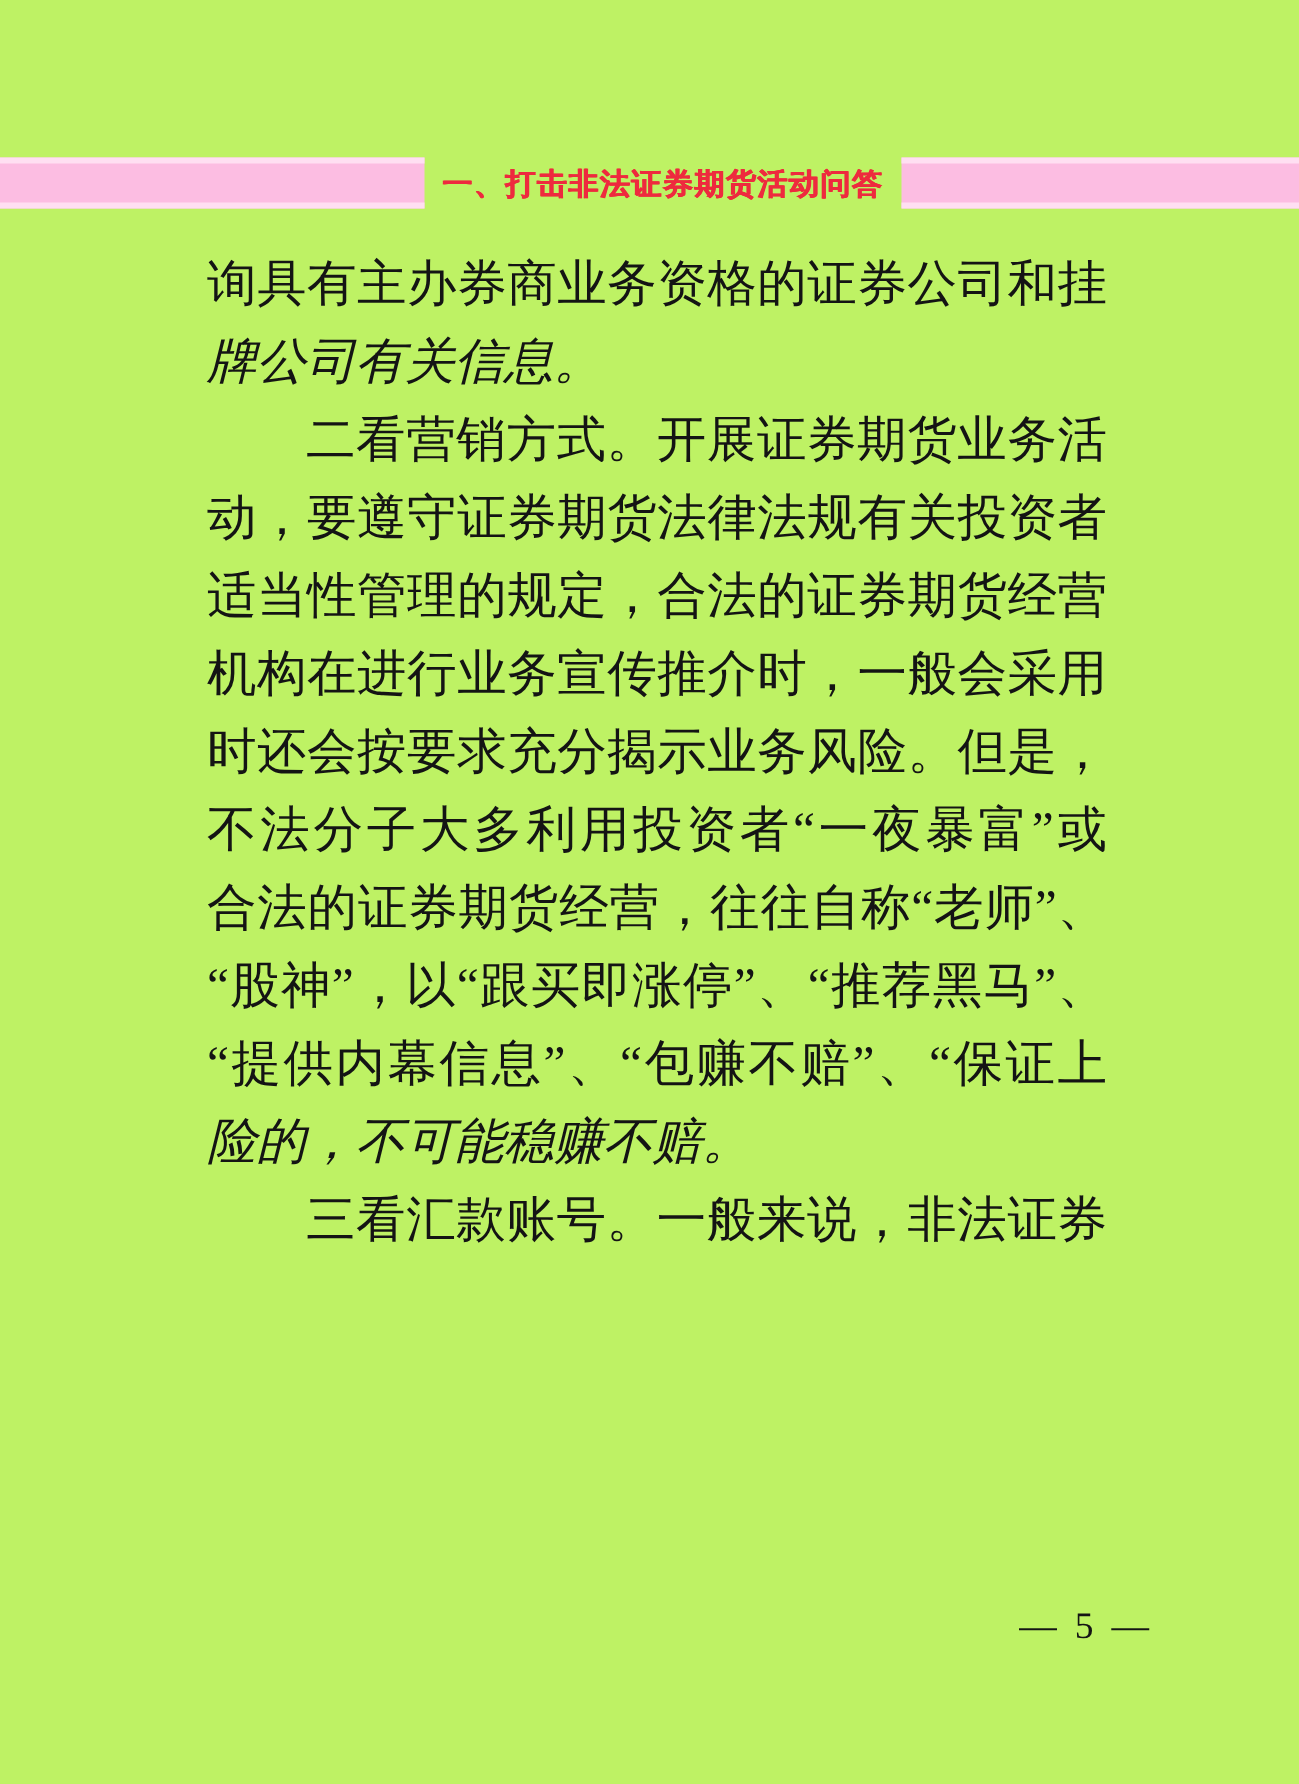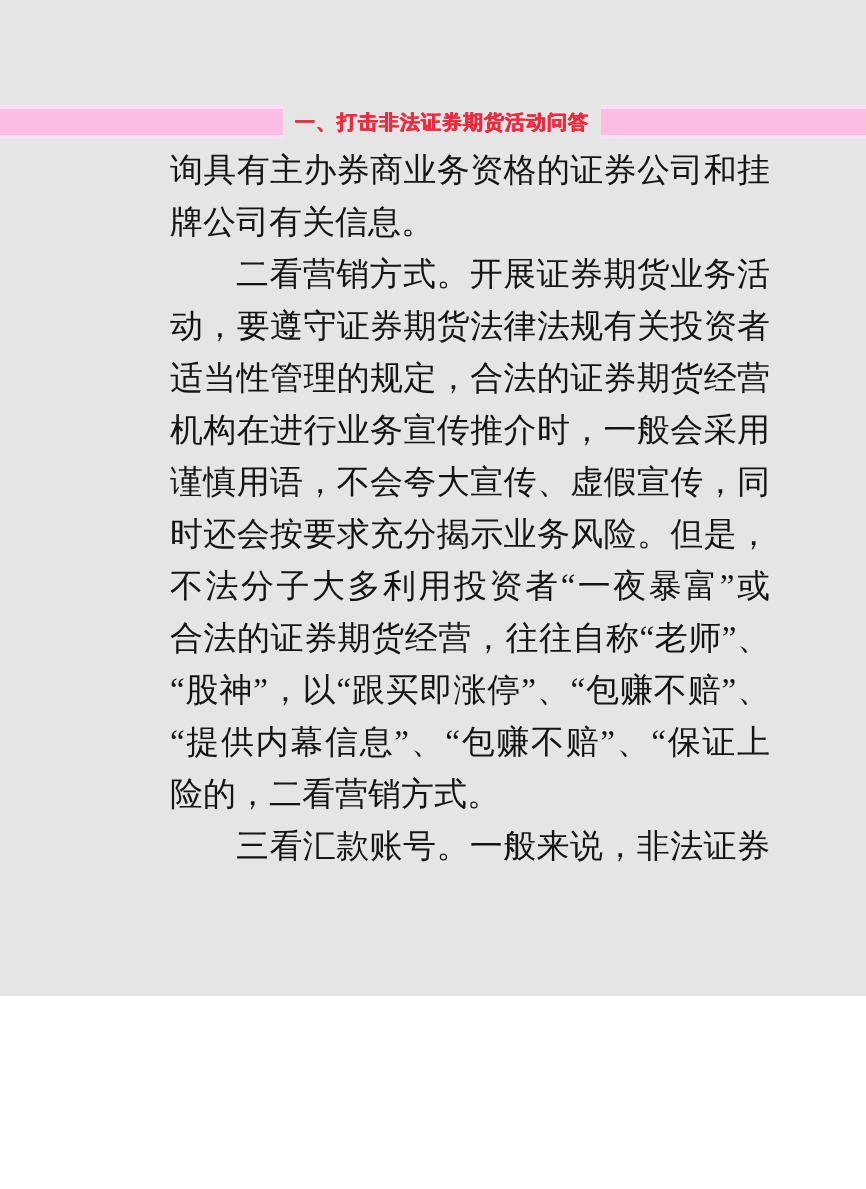--- a/index.html
+++ b/index.html
@@ -3,22 +3,22 @@
 <meta charset="utf-8">
 <style>
   html, body {
     margin: 0;
     padding: 0;
     background: #ffffff;
   }
   .page {
     position: relative;
     width: 866px;
-    height: 996px;
-    background: #e5e5e5;
+    height: 1189px;
+    background: #bef264;
     overflow: hidden;
     font-family: "Liberation Serif", "DejaVu Serif", serif;
   }
   .chapter-header {
     position: absolute;
     top: 105px;
     left: 0;
     right: 0;
     display: flex;
     align-items: center;
@@ -37,36 +37,36 @@
     font-weight: bold;
     font-size: 20px;
     letter-spacing: 1px;
     color: #ee2a3e;
     white-space: nowrap;
     text-shadow: 0.4px 0 currentColor, -0.4px 0 currentColor;
   }
   .body-text {
     position: absolute;
     left: 138px;
-    top: 144px;
+    top: 164px;
     width: 600px;
-    margin-left: 32px;
   }
   .text-line {
     font-size: 33px;
     line-height: 52px;
     color: #141414;
     text-align: justify;
     text-align-last: justify;
     white-space: nowrap;
   }
   .text-line.indent { padding-left: 66px; }
   .text-line.para-end {
     text-align: right;
     text-align-last: left;
+    font-style: italic;
   }
   .page-footer {
     position: absolute;
     top: 1071px;
     right: 100px;
     display: flex;
     align-items: center;
     gap: 12px;
     font-size: 25px;
     color: #141414;
@@ -83,27 +83,26 @@
     <div class="header-bar right" style="background-color: rgb(252, 189, 226);"></div>
   </div>
 
   <div class="body-text">
     <div class="text-line">询具有主办券商业务资格的证券公司和挂</div>
     <div class="text-line para-end">牌公司有关信息。</div>
     <div class="text-line indent">二看营销方式。开展证券期货业务活</div>
     <div class="text-line">动，要遵守证券期货法律法规有关投资者</div>
     <div class="text-line">适当性管理的规定，合法的证券期货经营</div>
     <div class="text-line">机构在进行业务宣传推介时，一般会采用</div>
-    <div class="text-line">谨慎用语，不会夸大宣传、虚假宣传，同</div>
     <div class="text-line">时还会按要求充分揭示业务风险。但是，</div>
     <div class="text-line">不法分子大多利用投资者“一夜暴富”或</div>
     <div class="text-line">合法的证券期货经营，往往自称“老师”、</div>
-    <div class="text-line">“股神”，以“跟买即涨停”、“包赚不赔”、</div>
+    <div class="text-line">“股神”，以“跟买即涨停”、“推荐黑马”、</div>
     <div class="text-line">“提供内幕信息”、“包赚不赔”、“保证上</div>
-    <div class="text-line para-end">险的，二看营销方式。</div>
+    <div class="text-line para-end">险的，不可能稳赚不赔。</div>
     <div class="text-line indent">三看汇款账号。一般来说，非法证券</div>
   </div>
 
   <div class="page-footer">
     <span>—</span>
     <span>5</span>
     <span>—</span>
   </div>
 
 </div>

